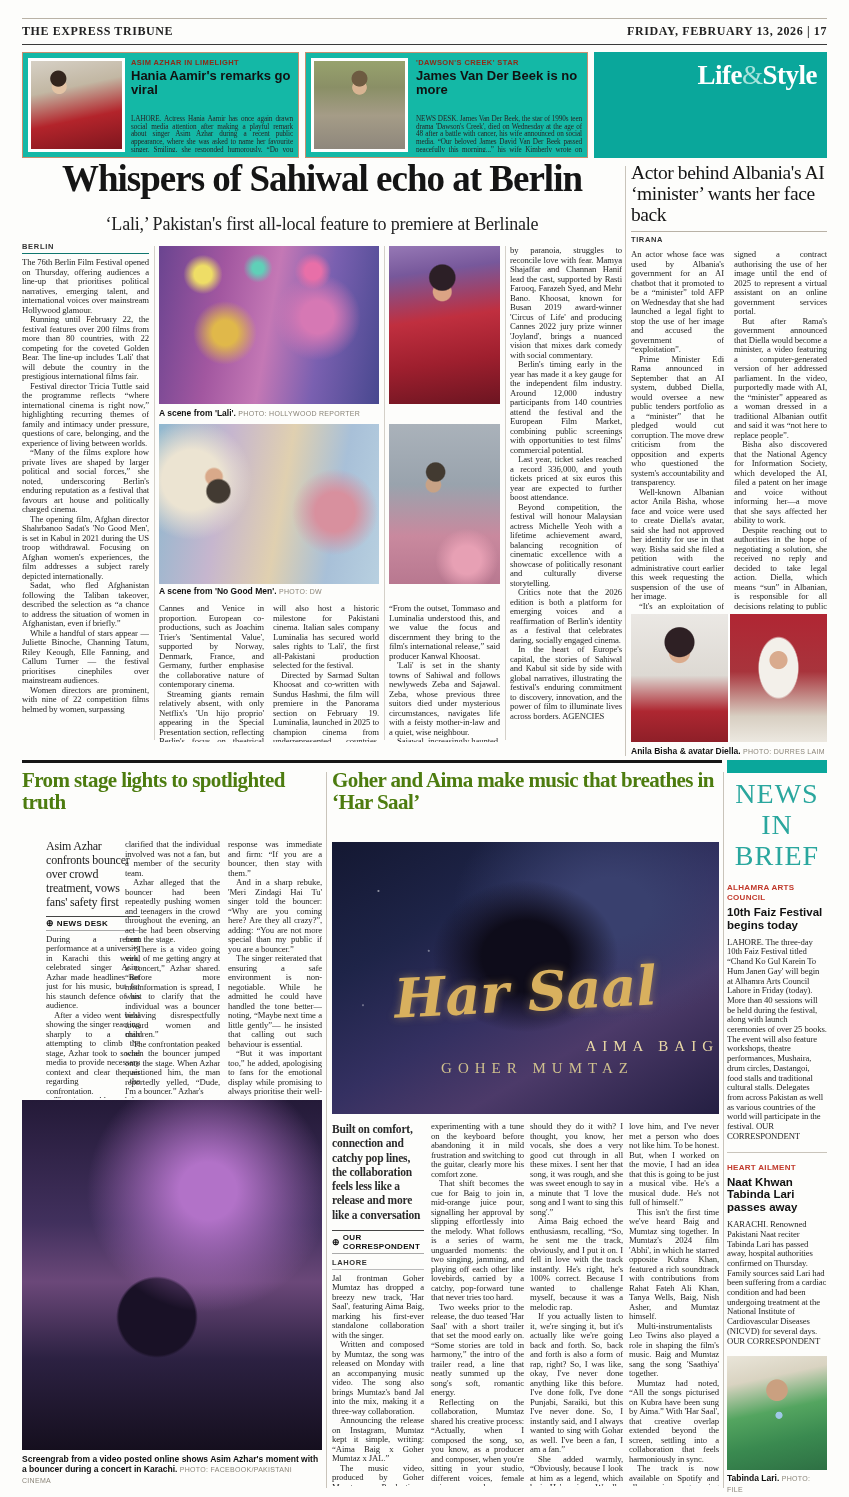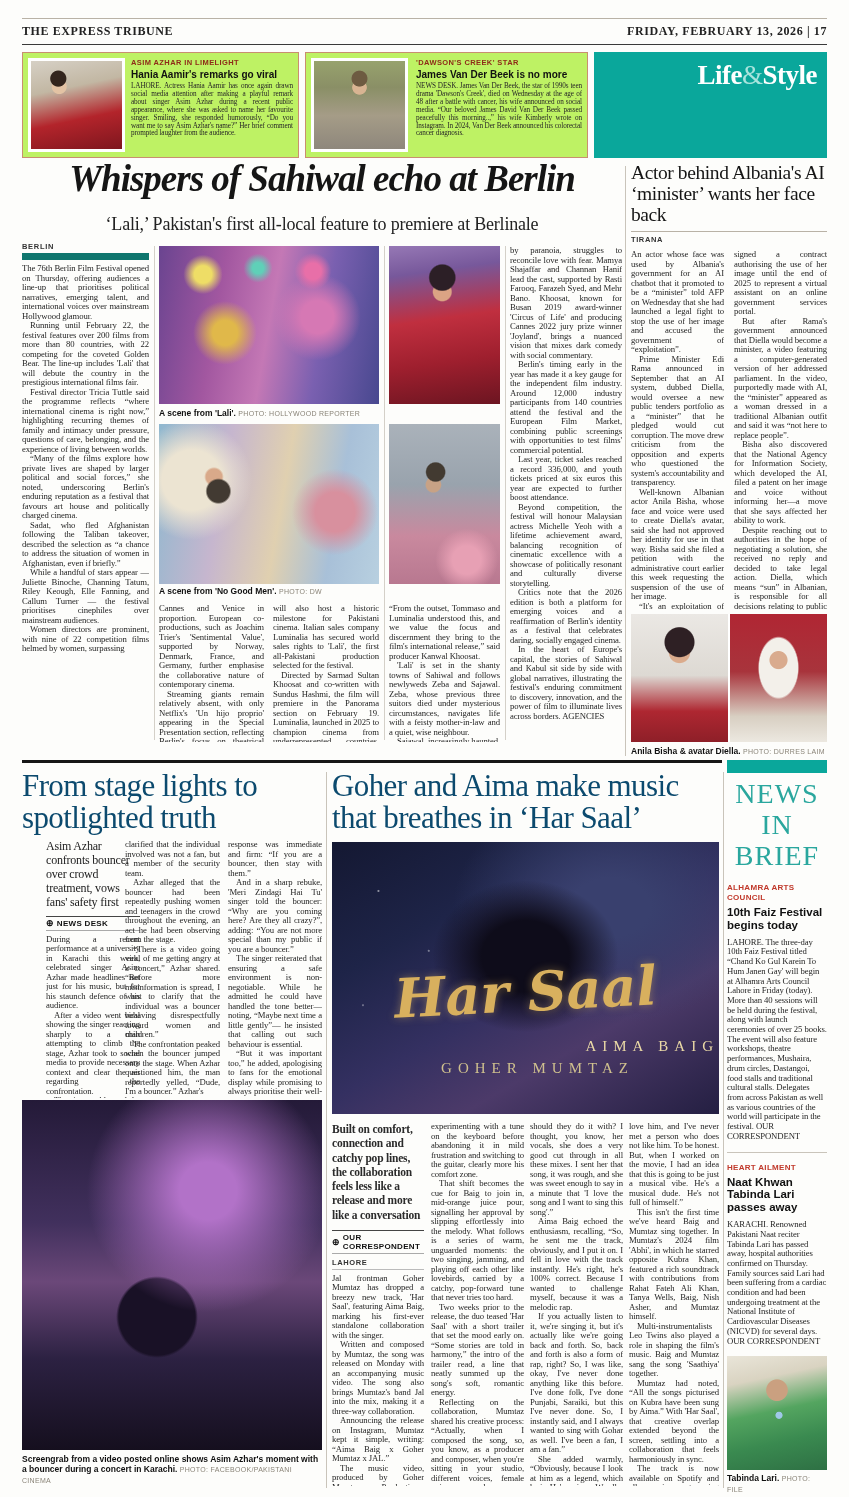--- a/index.html
+++ b/index.html
@@ -5,39 +5,39 @@
   html,body{margin:0;padding:0;background:#e8e8e8;}
   #page{position:relative;width:849px;height:1497px;background:#fdfdfb;margin:0 auto;
         font-family:"Liberation Serif",serif;color:#1a1a1a;overflow:hidden;}
   .abs{position:absolute;}
   .hrule{position:absolute;background:#b9b2a6;height:1px;}
   .vrule{position:absolute;background:#d4d0c8;width:1px;}
   
   .masthead{position:absolute;left:22px;top:24px;width:805px;display:flex;justify-content:space-between;
             font-weight:700;font-size:12px;letter-spacing:.6px;color:#222;}
   
-  .card{position:absolute;top:52px;height:106px;background:#bef264;border:1px solid #c98f70;
+  .card{position:absolute;top:52px;height:106px;background:#14b8a6;border:1px solid #c98f70;
         box-sizing:border-box;padding:5px;display:flex;gap:6px;overflow:hidden;}
   .card-photo{flex:0 0 97px;height:94px;border:3px solid #fff;box-sizing:border-box;}
   .card-text{flex:1;overflow:hidden;}
   .kick{font-family:"Liberation Sans",sans-serif;font-weight:700;font-size:7.5px;letter-spacing:.4px;color:#8e2b18;}
-  .card-head{font-family:"Liberation Sans",sans-serif;font-weight:700;font-size:10px;line-height:1.1;
-             color:#111;margin:2px 0 3px 0;}
+  .card-head{font-family:"Liberation Sans",sans-serif;font-weight:700;font-size:13px;line-height:1.1;
+             color:#111;margin:2px 0 18px 0;}
   .card-body{font-size:7.2px;line-height:7.9px;text-align:justify;color:#262626;letter-spacing:-0.1px;}
   .teal-card{position:absolute;top:52px;left:594px;width:233px;height:106px;background:#0aa79b;
              box-sizing:border-box;padding:8px 10px;text-align:right;}
   .lifestyle{font-size:27px;font-weight:700;color:#fff;letter-spacing:-0.5px;}
   .lifestyle .amp{font-weight:400;color:#a8e4dd;}
   
   .main-head{position:absolute;left:22px;top:160px;width:600px;text-align:center;font-weight:700;
-             font-size:37px;line-height:1.02;letter-spacing:-1px;color:#151515;font-style:italic;}
+             font-size:37px;line-height:1.02;letter-spacing:-1px;color:#151515;}
   .sub-head{position:absolute;left:22px;top:214px;width:600px;text-align:center;font-size:18px;
             letter-spacing:-0.2px;color:#222;}
   .dateline{font-family:"Liberation Sans",sans-serif;font-weight:700;font-size:7.5px;letter-spacing:.7px;
-            color:#333;border-bottom:7px solid #0f766e;padding-bottom:2px;margin-bottom:4px;}
+            color:#333;border-bottom:1px solid #0f766e;padding-bottom:2px;margin-bottom:4px;}
   
   .bt{font-size:8.7px;line-height:9.5px;text-align:justify;letter-spacing:-0.1px;color:#262626;overflow:hidden;}
   .bt .para{margin:0;}
   .bt .para + .para{text-indent:8px;}
   .col{position:absolute;overflow:hidden;}
   
   .ph{position:absolute;overflow:hidden;}
   .ph-hania{background:radial-gradient(circle at 30% 20%,#33251d 0 8%,transparent 9%),
             radial-gradient(circle at 31% 29%,#e3c3a4 0 8%,transparent 9%),
             linear-gradient(168deg,#d6d0c5 0%,#c2b7a3 32%,#b3242b 64%,#7e161e 100%);}
@@ -97,21 +97,21 @@
   .ph-tabinda{background:
       radial-gradient(circle at 50% 30%,#caa080 0 11%,transparent 12%),
       radial-gradient(circle at 52% 52%,#9fc8e8 0 4%,transparent 5%),
       linear-gradient(168deg,#e9e5d9 0%,#d9d3c1 22%,#54a560 48%,#3a8a50 72%,#2e7044 100%);}
   
   .cap{font-family:"Liberation Sans",sans-serif;font-weight:700;font-size:8.5px;line-height:1.2;color:#111;}
   .cap .credit{font-weight:400;font-size:7px;color:#8a8478;letter-spacing:.3px;}
   
   .alb-head{position:absolute;left:631px;top:162px;width:196px;font-weight:400;font-size:19.5px;
             line-height:1.08;letter-spacing:-0.4px;color:#151515;}
-  .disp-head{position:absolute;font-weight:400;font-size:31px;line-height:1.04;letter-spacing:-0.6px;color:#0c4a6e;}
+  .disp-head{position:absolute;font-weight:700;font-size:21px;line-height:1.04;letter-spacing:-0.6px;color:#4d7c0f;}
   .standfirst{font-size:12px;line-height:1.16;letter-spacing:-0.2px;color:#222;margin-bottom:6px;}
   .byline{display:flex;align-items:center;gap:3px;border-top:1px solid #444;border-bottom:1px solid #aaa;
           padding:2px 0;margin-bottom:4px;font-family:"Liberation Sans",sans-serif;font-weight:700;
           font-size:8px;letter-spacing:.3px;color:#111;}
   .globe{font-size:9px;line-height:8px;color:#111;}
   .place{font-family:"Liberation Sans",sans-serif;font-weight:700;font-size:7.5px;letter-spacing:.6px;
          color:#333;border-bottom:1px solid #bbb;padding-bottom:2px;margin-bottom:4px;}
   .pullquote{font-weight:700;font-size:11.5px;line-height:1.24;letter-spacing:-0.2px;color:#2b2b2b;margin-bottom:8px;}
   .divider{position:absolute;background:#161616;}
   .tealbar{position:absolute;background:#0aa79b;}
@@ -165,20 +165,21 @@
   <h1 class="main-head" style="margin:0;">Whispers of Sahiwal echo at Berlin</h1>
   <div class="sub-head">‘Lali,’ Pakistan's first all-local feature to premiere at Berlinale</div>
 
   <div class="col" style="left:22px;top:242px;width:127px;height:500px;">
     <div class="dateline">BERLIN</div>
     <div class="bt">
         <p class="para">The 76th Berlin Film Festival opened on Thursday, offering audiences a line-up that prioritises political narratives, emerging talent, and international voices over mainstream Hollywood glamour.</p>
         <p class="para">Running until February 22, the festival features over 200 films from more than 80 countries, with 22 competing for the coveted Golden Bear. The line-up includes 'Lali' that will debute the country in the prestigious international films fair.</p>
         <p class="para">Festival director Tricia Tuttle said the programme reflects “where international cinema is right now,” highlighting recurring themes of family and intimacy under pressure, questions of care, belonging, and the experience of living between worlds.</p>
         <p class="para">“Many of the films explore how private lives are shaped by larger political and social forces,” she noted, underscoring Berlin's enduring reputation as a festival that favours art house and politically charged cinema.</p>
+        <p class="para">The opening film, Afghan director Shahrbanoo Sadat's 'No Good Men', is set in Kabul in 2021 during the US troop withdrawal. Focusing on Afghan women's experiences, the film addresses a subject rarely depicted internationally.</p>
         <p class="para">Sadat, who fled Afghanistan following the Taliban takeover, described the selection as “a chance to address the situation of women in Afghanistan, even if briefly.”</p>
         <p class="para">While a handful of stars appear — Juliette Binoche, Channing Tatum, Riley Keough, Elle Fanning, and Callum Turner — the festival prioritises cinephiles over mainstream audiences.</p>
         <p class="para">Women directors are prominent, with nine of 22 competition films helmed by women, surpassing</p>
       </div>
   </div>
   <div class="vrule" style="left:154px;top:246px;height:494px;"></div>
 
   <div class="ph ph-lali-wide" style="left:159px;top:246px;width:220px;height:158px;"></div>
   <div class="abs cap" style="left:159px;top:408px;width:220px;">
     <span>A scene from 'Lali'.</span> <span class="credit">PHOTO: HOLLYWOOD REPORTER</span>

